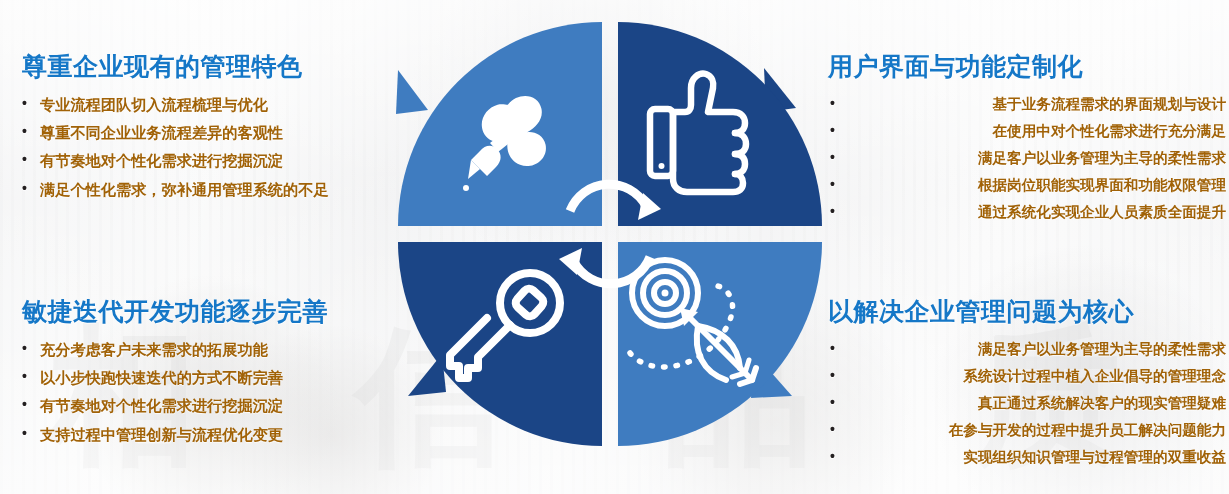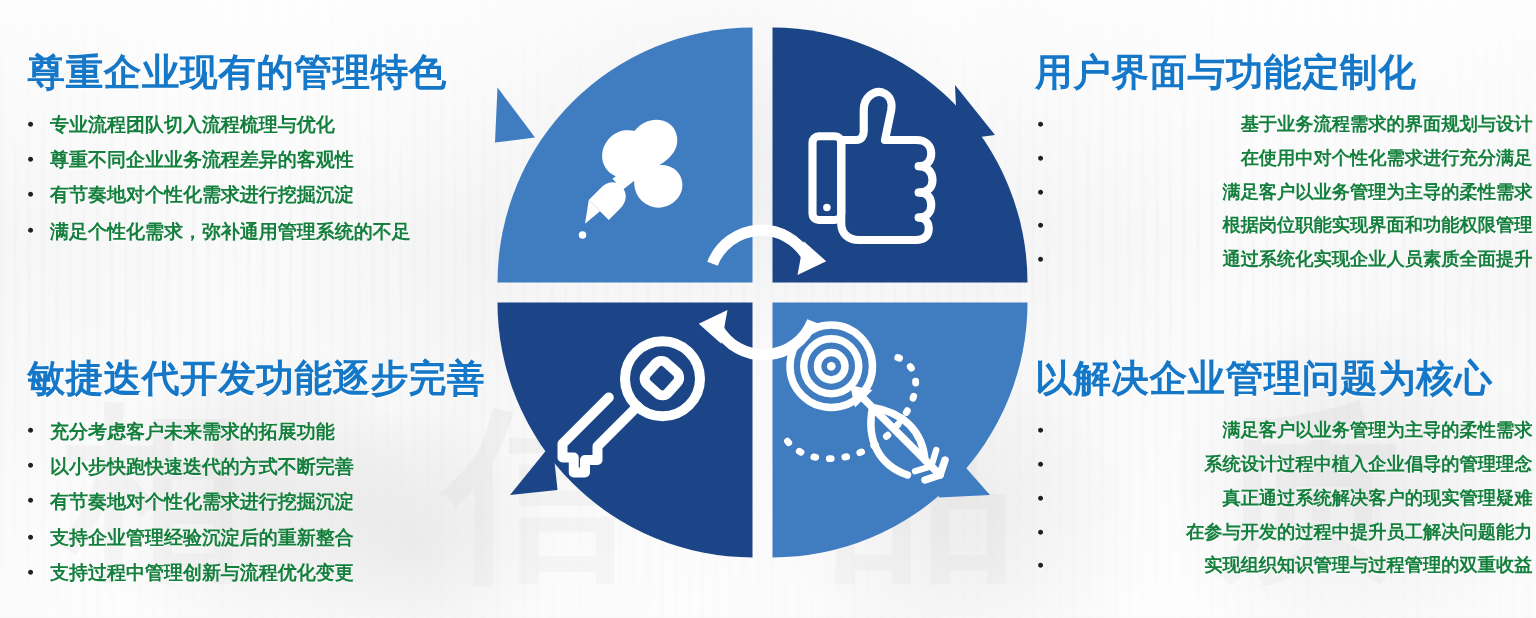--- a/index.html
+++ b/index.html
@@ -65,39 +65,39 @@
   .col {
     position: absolute;
     width: 400px;
   }
   .col-left  { left: 18px; }
   .col-right { left: 826px; }
   .row-top    { top: 34px; }
   .row-bottom { top: 279px; }
 
   .panel-title {
-    font-size: 30px;
+    font-size: 25px;
     font-weight: bold;
     color: #1577c7;
     letter-spacing: 0.5px;
-    margin: 4px 0 14px 4px;
+    margin: 16px 0 14px 4px;
     text-shadow: 0 1px 1px rgba(255,255,255,0.9);
     white-space: nowrap;
   }
   .col-right .panel-title { margin-left: 2px; }
 
   ul.bullets {
     list-style: none;
     margin: 0;
     padding: 0;
   }
   ul.bullets li {
     position: relative;
     font-size: 15.2px;
-    color: #15803d;
+    color: #a16207;
     font-weight: bold;
     line-height: 1;
     padding: 0 0 0 22px;
     margin-bottom: 13px;
     white-space: nowrap;
     text-shadow: 0 1px 1px rgba(255,255,255,0.8);
   }
   .col-right ul.bullets li {
     font-size: 14.6px;
     margin-bottom: 12.5px;
@@ -153,21 +153,20 @@
       <li>通过系统化实现企业人员素质全面提升</li>
     </ul>
   </div>
 
   <div class="col col-left row-bottom">
     <h2 class="panel-title">敏捷迭代开发功能逐步完善</h2>
     <ul class="bullets">
       <li>充分考虑客户未来需求的拓展功能</li>
       <li>以小步快跑快速迭代的方式不断完善</li>
       <li>有节奏地对个性化需求进行挖掘沉淀</li>
-      <li>支持企业管理经验沉淀后的重新整合</li>
       <li>支持过程中管理创新与流程优化变更</li>
     </ul>
   </div>
 
   <div class="col col-right row-bottom">
     <h2 class="panel-title">以解决企业管理问题为核心</h2>
     <ul class="bullets">
       <li>满足客户以业务管理为主导的柔性需求</li>
       <li>系统设计过程中植入企业倡导的管理理念</li>
       <li>真正通过系统解决客户的现实管理疑难</li>

